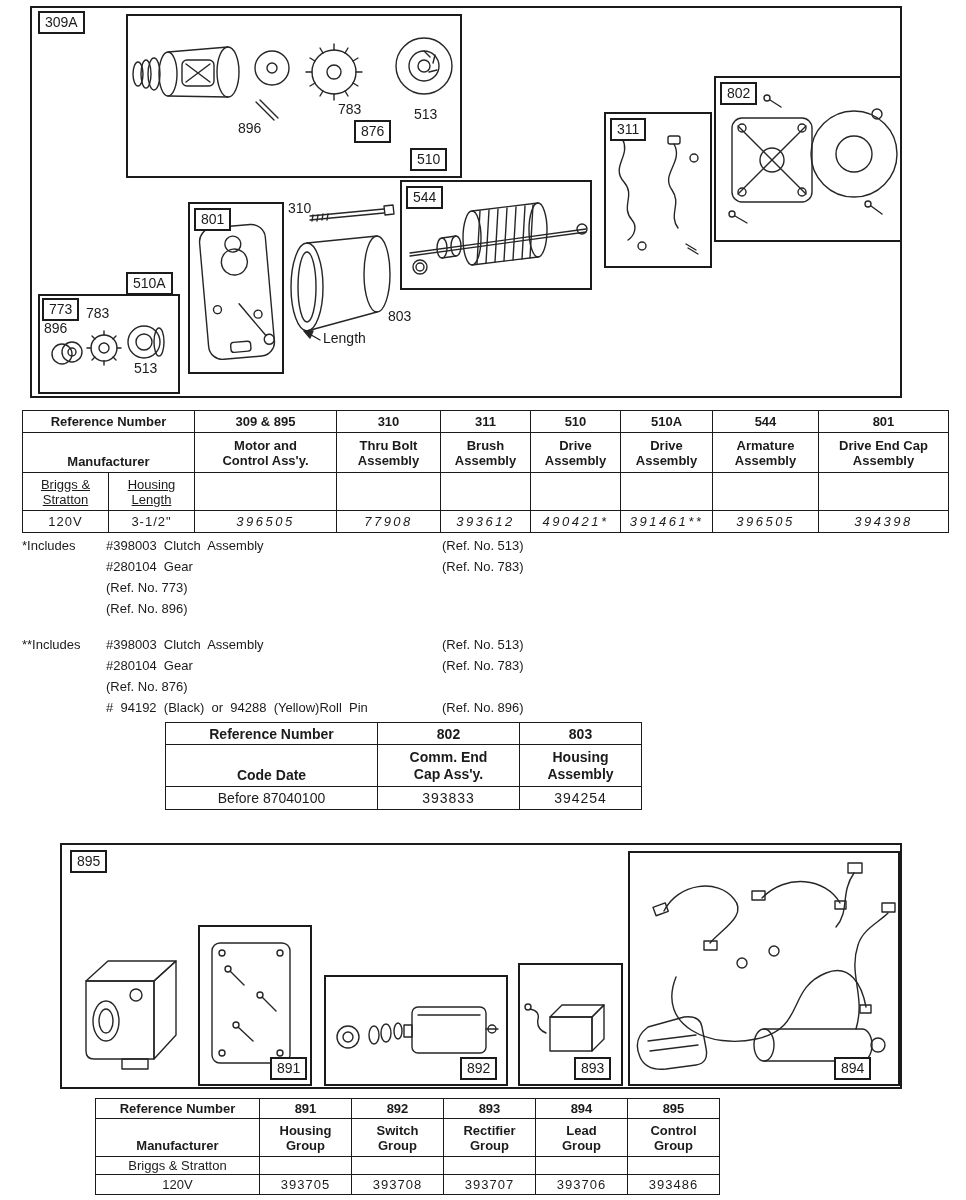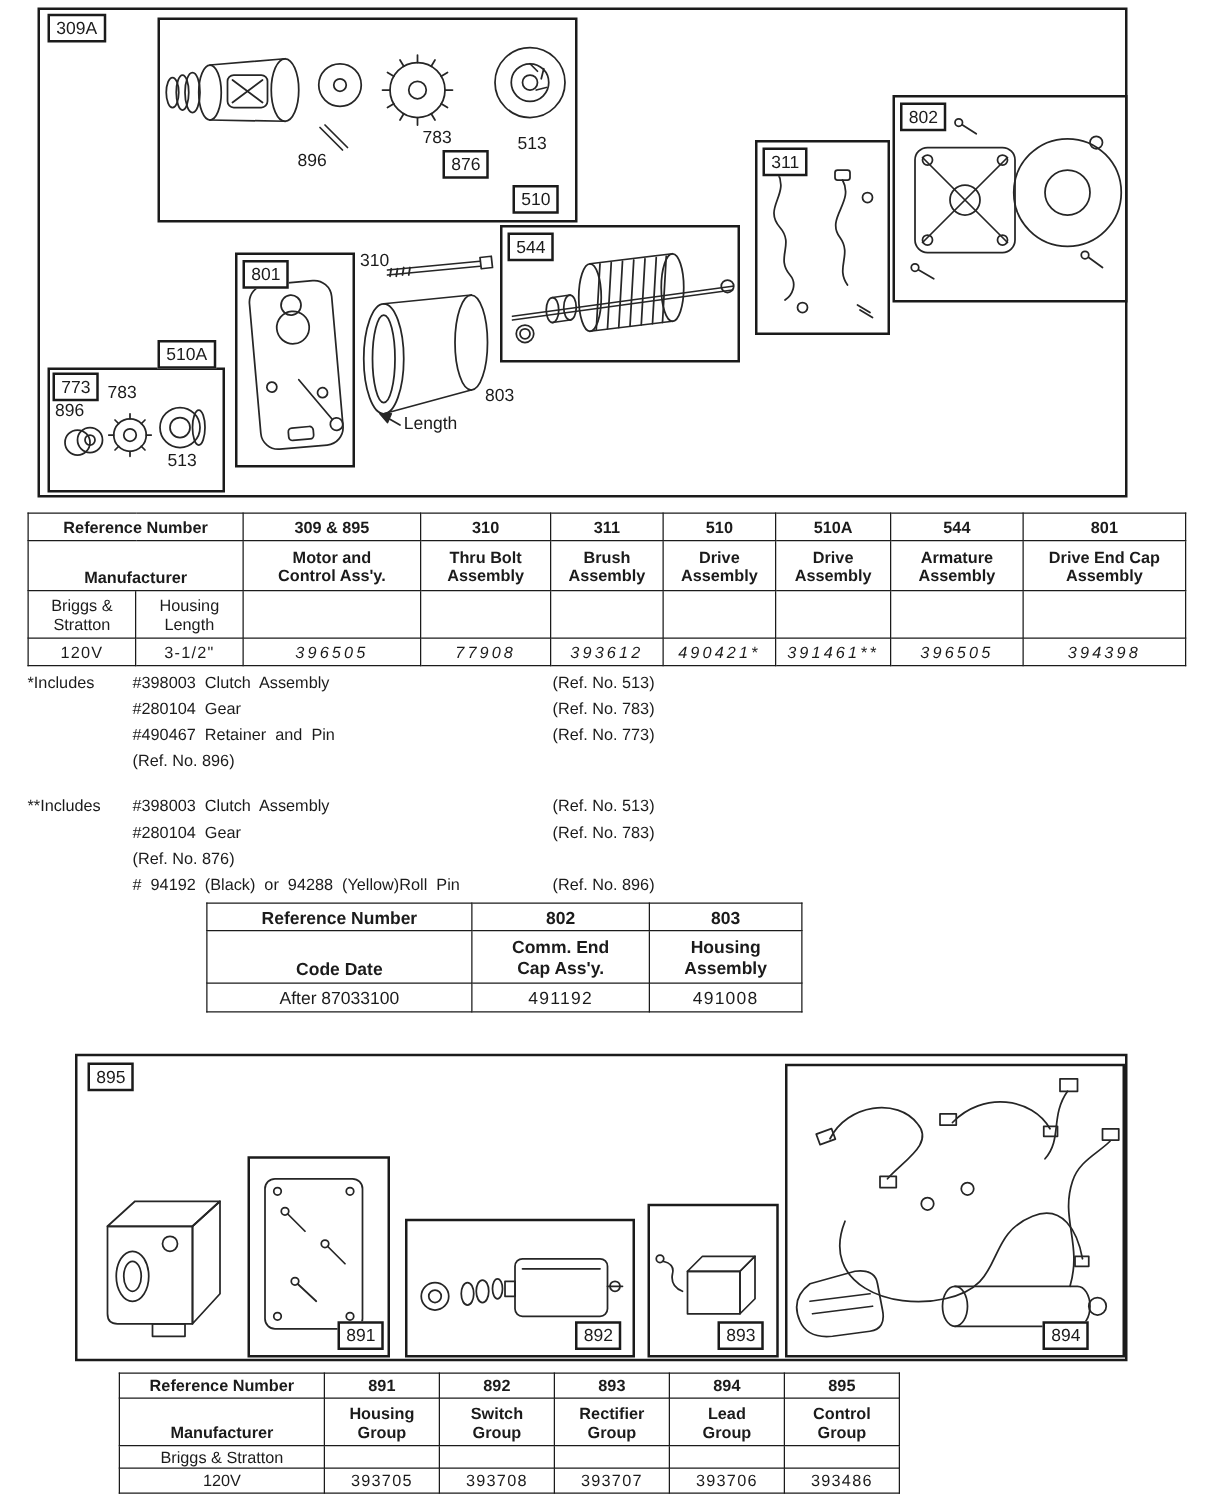--- a/index.html
+++ b/index.html
@@ -209,21 +209,21 @@
 Assembly</td>
     <td class="b pre">Drive
 Assembly</td>
     <td class="b pre">Drive
 Assembly</td>
     <td class="b pre">Armature
 Assembly</td>
     <td class="b pre">Drive End Cap
 Assembly</td>
   </tr>
-  <tr style="height:38px;">
+  <tr style="height:38px;text-decoration:underline;">
     <td class="pre">Briggs &amp;
 Stratton</td>
     <td class="pre">Housing
 Length</td>
     <td></td>
     <td></td>
     <td></td>
     <td></td>
     <td></td>
     <td></td>
@@ -250,21 +250,20 @@
       <span class="n-item">#398003  Clutch  Assembly</span>
       <span class="n-ref">(Ref. No. 513)</span>
     </div>
     <div class="note-line">
       <span class="n-prefix"></span>
       <span class="n-item">#280104  Gear</span>
       <span class="n-ref">(Ref. No. 783)</span>
     </div>
     <div class="note-line">
       <span class="n-prefix"></span>
-      <span class="n-item">#490467  Retainer  and  Pin</span>
       <span class="n-ref">(Ref. No. 773)</span>
     </div>
     <div class="note-line">
       <span class="n-prefix"></span>
       <span class="n-ref">(Ref. No. 896)</span>
     </div>
   </div>
   <div class="note-group">
     <div class="note-line">
       <span class="n-prefix">**Includes</span>
@@ -301,23 +300,23 @@
     <td class="b">803</td>
   </tr>
   <tr style="height:42px;">
     <td class="b vb">Code Date</td>
     <td class="b pre">Comm. End
 Cap Ass'y.</td>
     <td class="b pre">Housing
 Assembly</td>
   </tr>
   <tr style="height:23px;">
-    <td>After  87033100</td>
-    <td class="sp1">491192</td>
-    <td class="sp1">491008</td>
+    <td>Before 87040100</td>
+    <td class="sp1">393833</td>
+    <td class="sp1">394254</td>
   </tr>
 </tbody>
   </table>
 
 <div class="frame" style="left:60px; top:843px; width:842px; height:246px;">
 
   <svg width="838" height="242" viewBox="0 0 838 242">
     <g stroke="#262626" fill="none" stroke-width="1.4" stroke-linecap="round" stroke-linejoin="round">
 
       <g>

